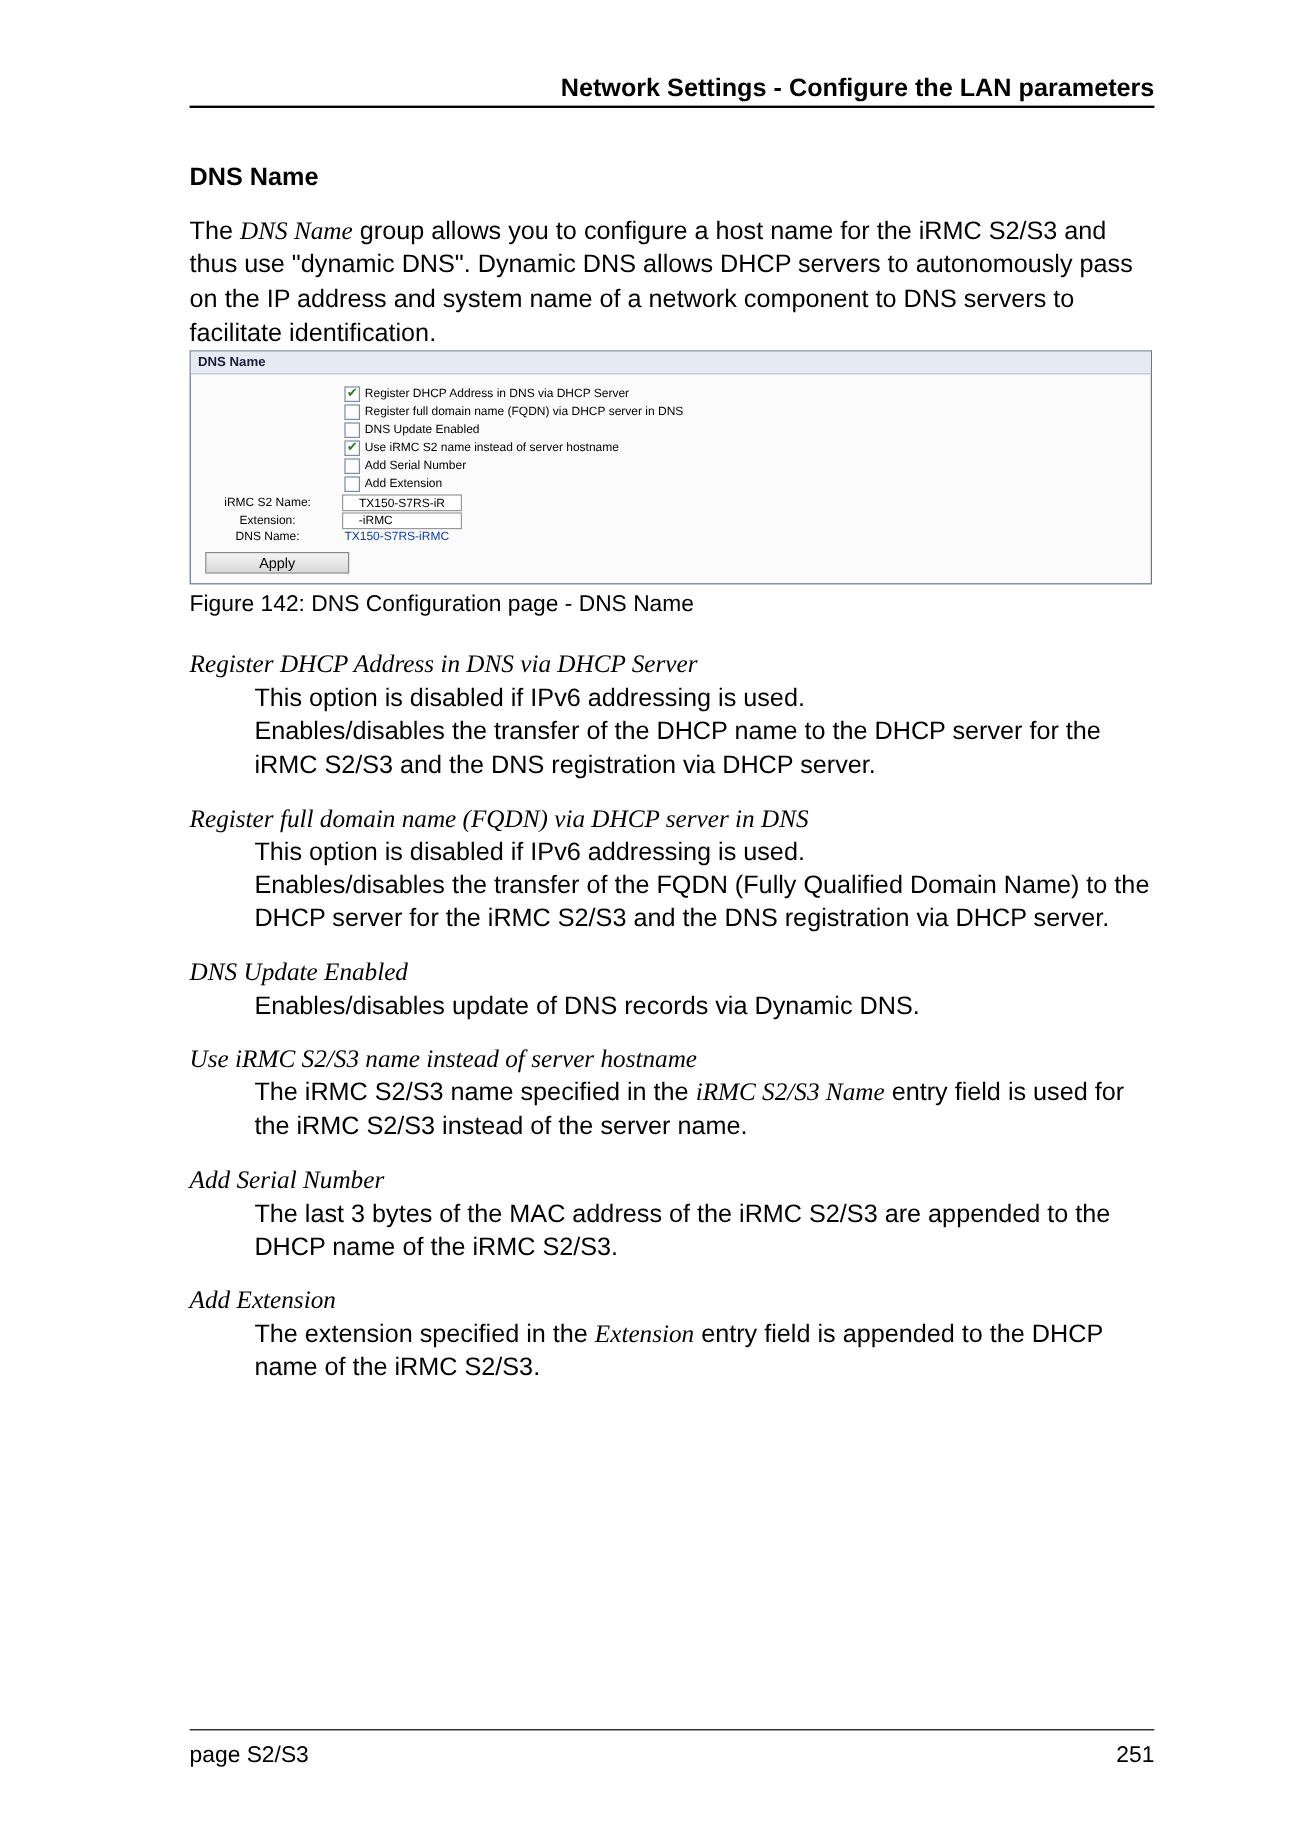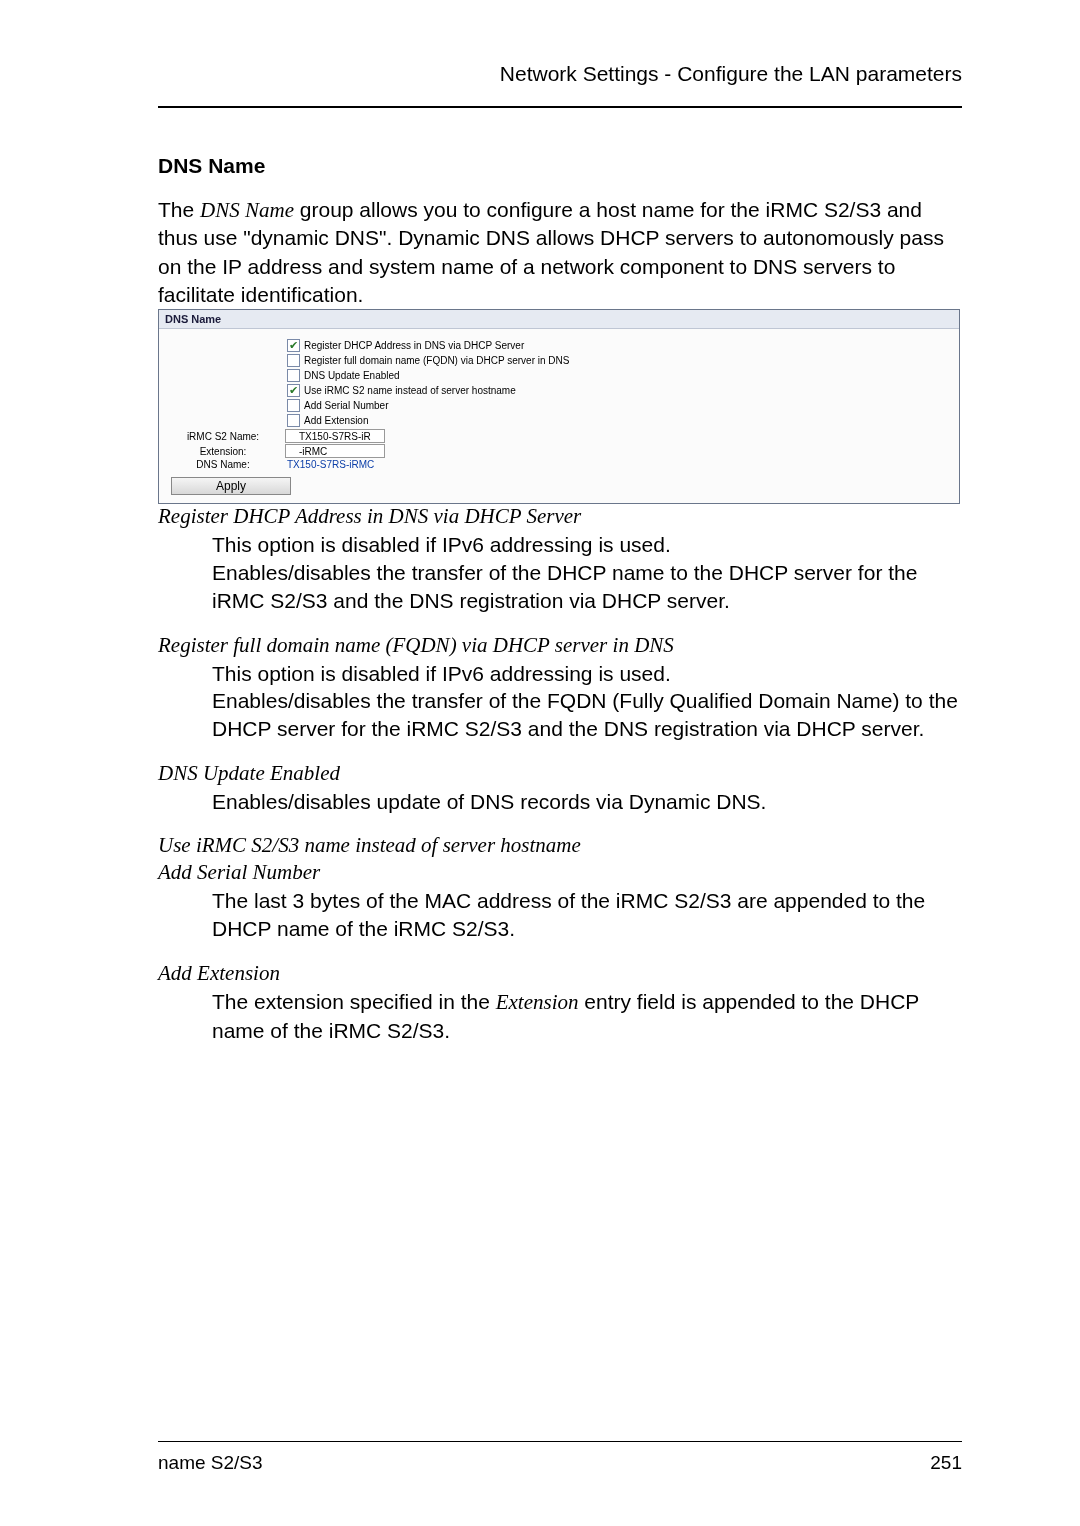--- a/index.html
+++ b/index.html
@@ -1,18 +1,18 @@
 <!DOCTYPE html>
 <html><head>
 <meta charset="utf-8">
 <style>
   * { box-sizing: border-box; margin: 0; padding: 0; }
   html, body { width: 1080px; height: 1526px; background: #fff; font-family: Arial, Helvetica, sans-serif; color: #000; }
   .page { padding: 62px 118px 0 158px; position: relative; height: 100%; }
-  .header-title { text-align: right; font-weight: normal; font-size: 21px; padding-bottom: 20px; }
+  .header-title { text-align: right; font-weight: bold; font-size: 21px; padding-bottom: 2px; }
   .header-rule { border: 0; border-top: 2px solid #000; margin-bottom: 46px; }
   .section-heading { font-weight: bold; font-size: 21px; margin-bottom: 18px; }
   .body-para { font-size: 21px; line-height: 1.35; }
   .italic { font-style: italic; font-family: Georgia, 'Times New Roman', serif;}
   .figure-box { border: 1px solid #6a768b; width: 802px; font-size: 10px; color: #000; background:#fbfbfb; }
   .figure-header { background: #e6eaf2; border-bottom: 1px solid #bfc6d4; padding: 3px 6px; font-weight: bold; font-size: 11px; color:#1a1a3a;}
   .figure-content { padding: 10px 6px 4px 6px; }
   .opt-row { display: flex; align-items: center; margin-bottom: 2px; padding-left: 122px; }
   .opt-row .cb { width: 13px; height: 13px; border: 1px solid #7a8aa8; margin-right: 4px; display:inline-flex; align-items:center; justify-content:center; background:#fff;}
   .opt-row .cb.checked::after { content:"✔"; color:#2a7a2a; font-size:11px; line-height:11px;}
@@ -78,35 +78,37 @@
         <span class="flabel">Extension:</span>
         <input type="text" value="-iRMC" style="">
       </div>
       <div class="field-row">
         <span class="flabel">DNS Name:</span>
         <span class="value-text">TX150-S7RS-iRMC</span>
       </div>
       <div class="apply-btn">Apply</div>
     </div>
   </div>
+  <div class="figure-caption">Figure 142: DNS Configuration page - DNS Name</div>
 
   <div id="definitions">
       <div class="def-term">Register DHCP Address in DNS via DHCP Server</div>
       <div class="def-body">This option is disabled if IPv6 addressing is used.<br>Enables/disables the transfer of the DHCP name to the DHCP server for the iRMC S2/S3 and the DNS registration via DHCP server.</div>
       <div class="def-term">Register full domain name (FQDN) via DHCP server in DNS</div>
       <div class="def-body">This option is disabled if IPv6 addressing is used.<br>Enables/disables the transfer of the FQDN (Fully Qualified Domain Name) to the DHCP server for the iRMC S2/S3 and the DNS registration via DHCP server.</div>
       <div class="def-term">DNS Update Enabled</div>
       <div class="def-body">Enables/disables update of DNS records via Dynamic DNS.</div>
       <div class="def-term">Use iRMC S2/S3 name instead of server hostname</div>
+      <div class="def-body">The iRMC S2/S3 name specified in the <span class="italic">iRMC S2/S3 Name</span> entry field is used for the iRMC S2/S3 instead of the server name.</div>
       <div class="def-term">Add Serial Number</div>
       <div class="def-body">The last 3 bytes of the MAC address of the iRMC S2/S3 are appended to the DHCP name of the iRMC S2/S3.</div>
       <div class="def-term">Add Extension</div>
       <div class="def-body">The extension specified in the <span class="italic">Extension</span> entry field is appended to the DHCP name of the iRMC S2/S3.</div>
     </div>
 
   <div class="footer">
     <hr class="footer-rule">
     <div class="footer-row">
-      <span>name S2/S3</span>
+      <span>page S2/S3</span>
       <span>251</span>
     </div>
   </div>
 </div>
 
 </body></html>

